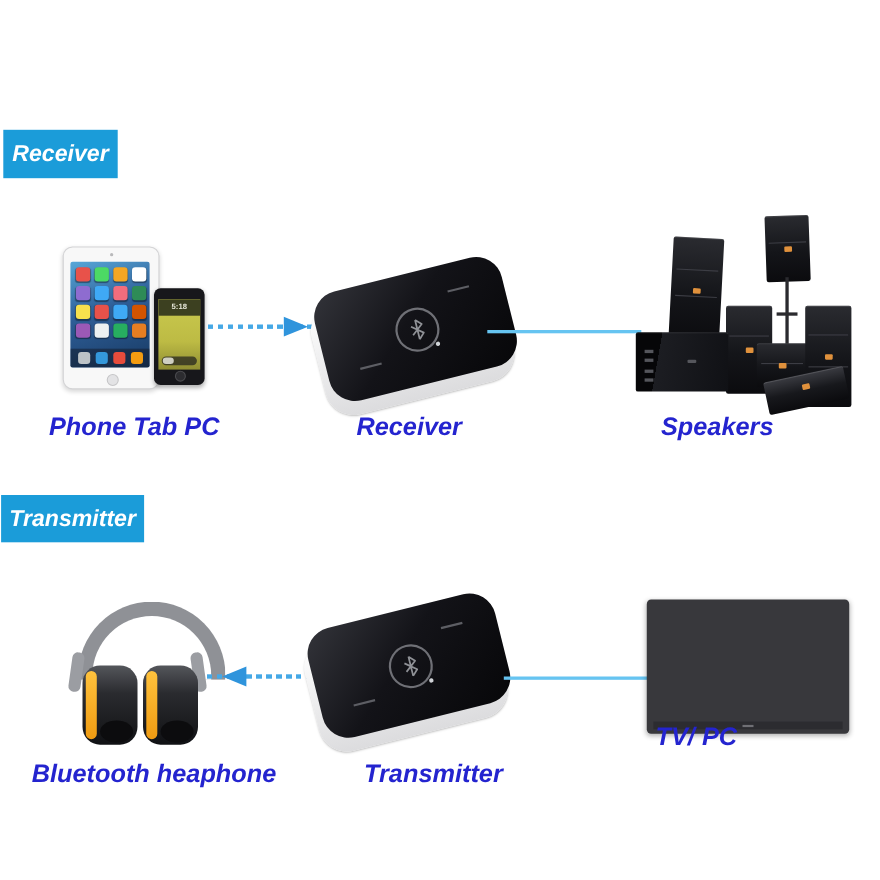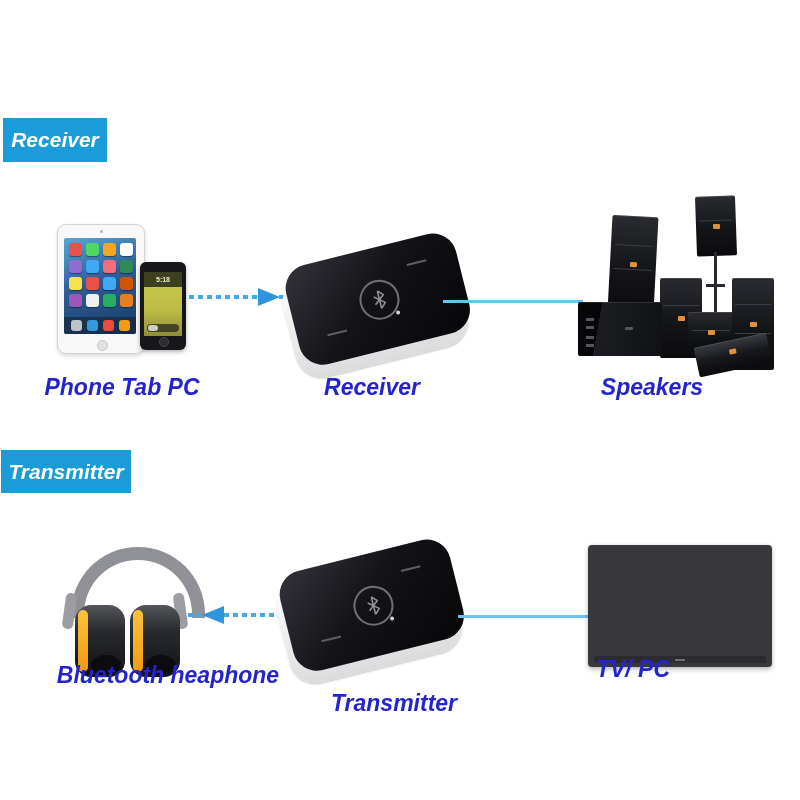--- a/index.html
+++ b/index.html
@@ -260,15 +260,15 @@
 
 <div class="solidline" style="left:458px;top:615px;width:134px;"></div>
 
 <div class="tv">
   <div class="tv-screen"></div>
   <div class="tv-chin">
       <i></i>
     </div>
 </div>
 
-<div class="cap" style="left:140px;top:662px;margin-left:28px;">Bluetooth heaphone</div>
+<div class="cap" style="left:140px;top:690px;">Bluetooth heaphone</div>
 <div class="cap" style="left:394px;top:690px;">Transmitter</div>
 <div class="cap" style="left:633px;top:656px;">TV/ PC</div>
 
 </body></html>

